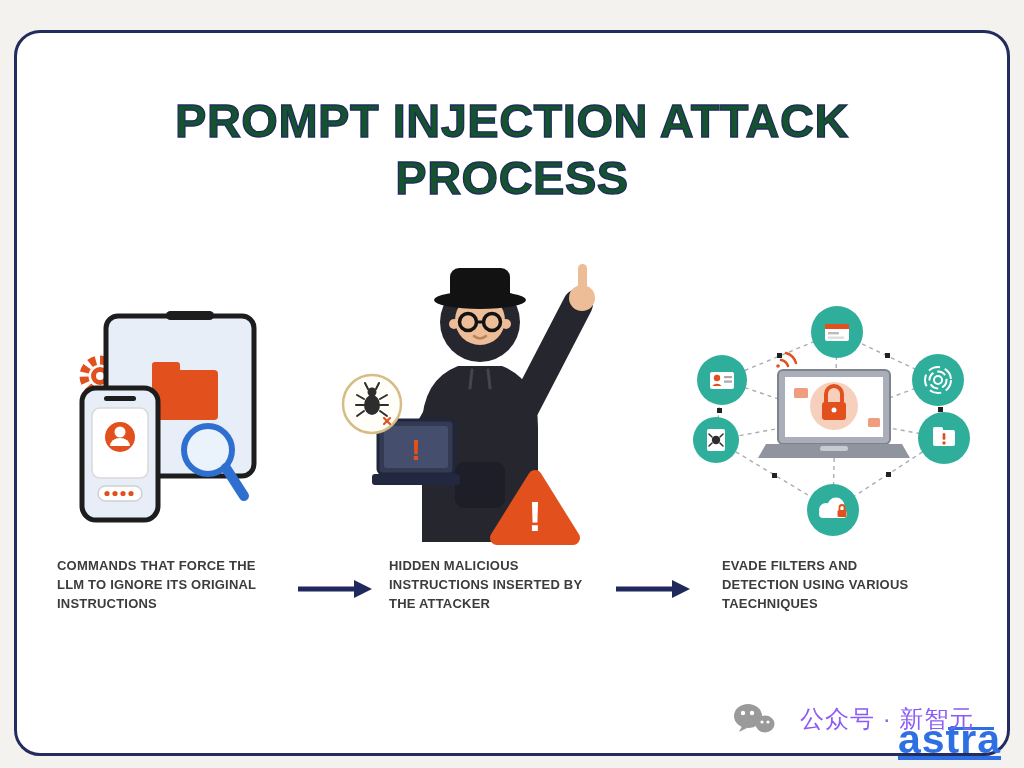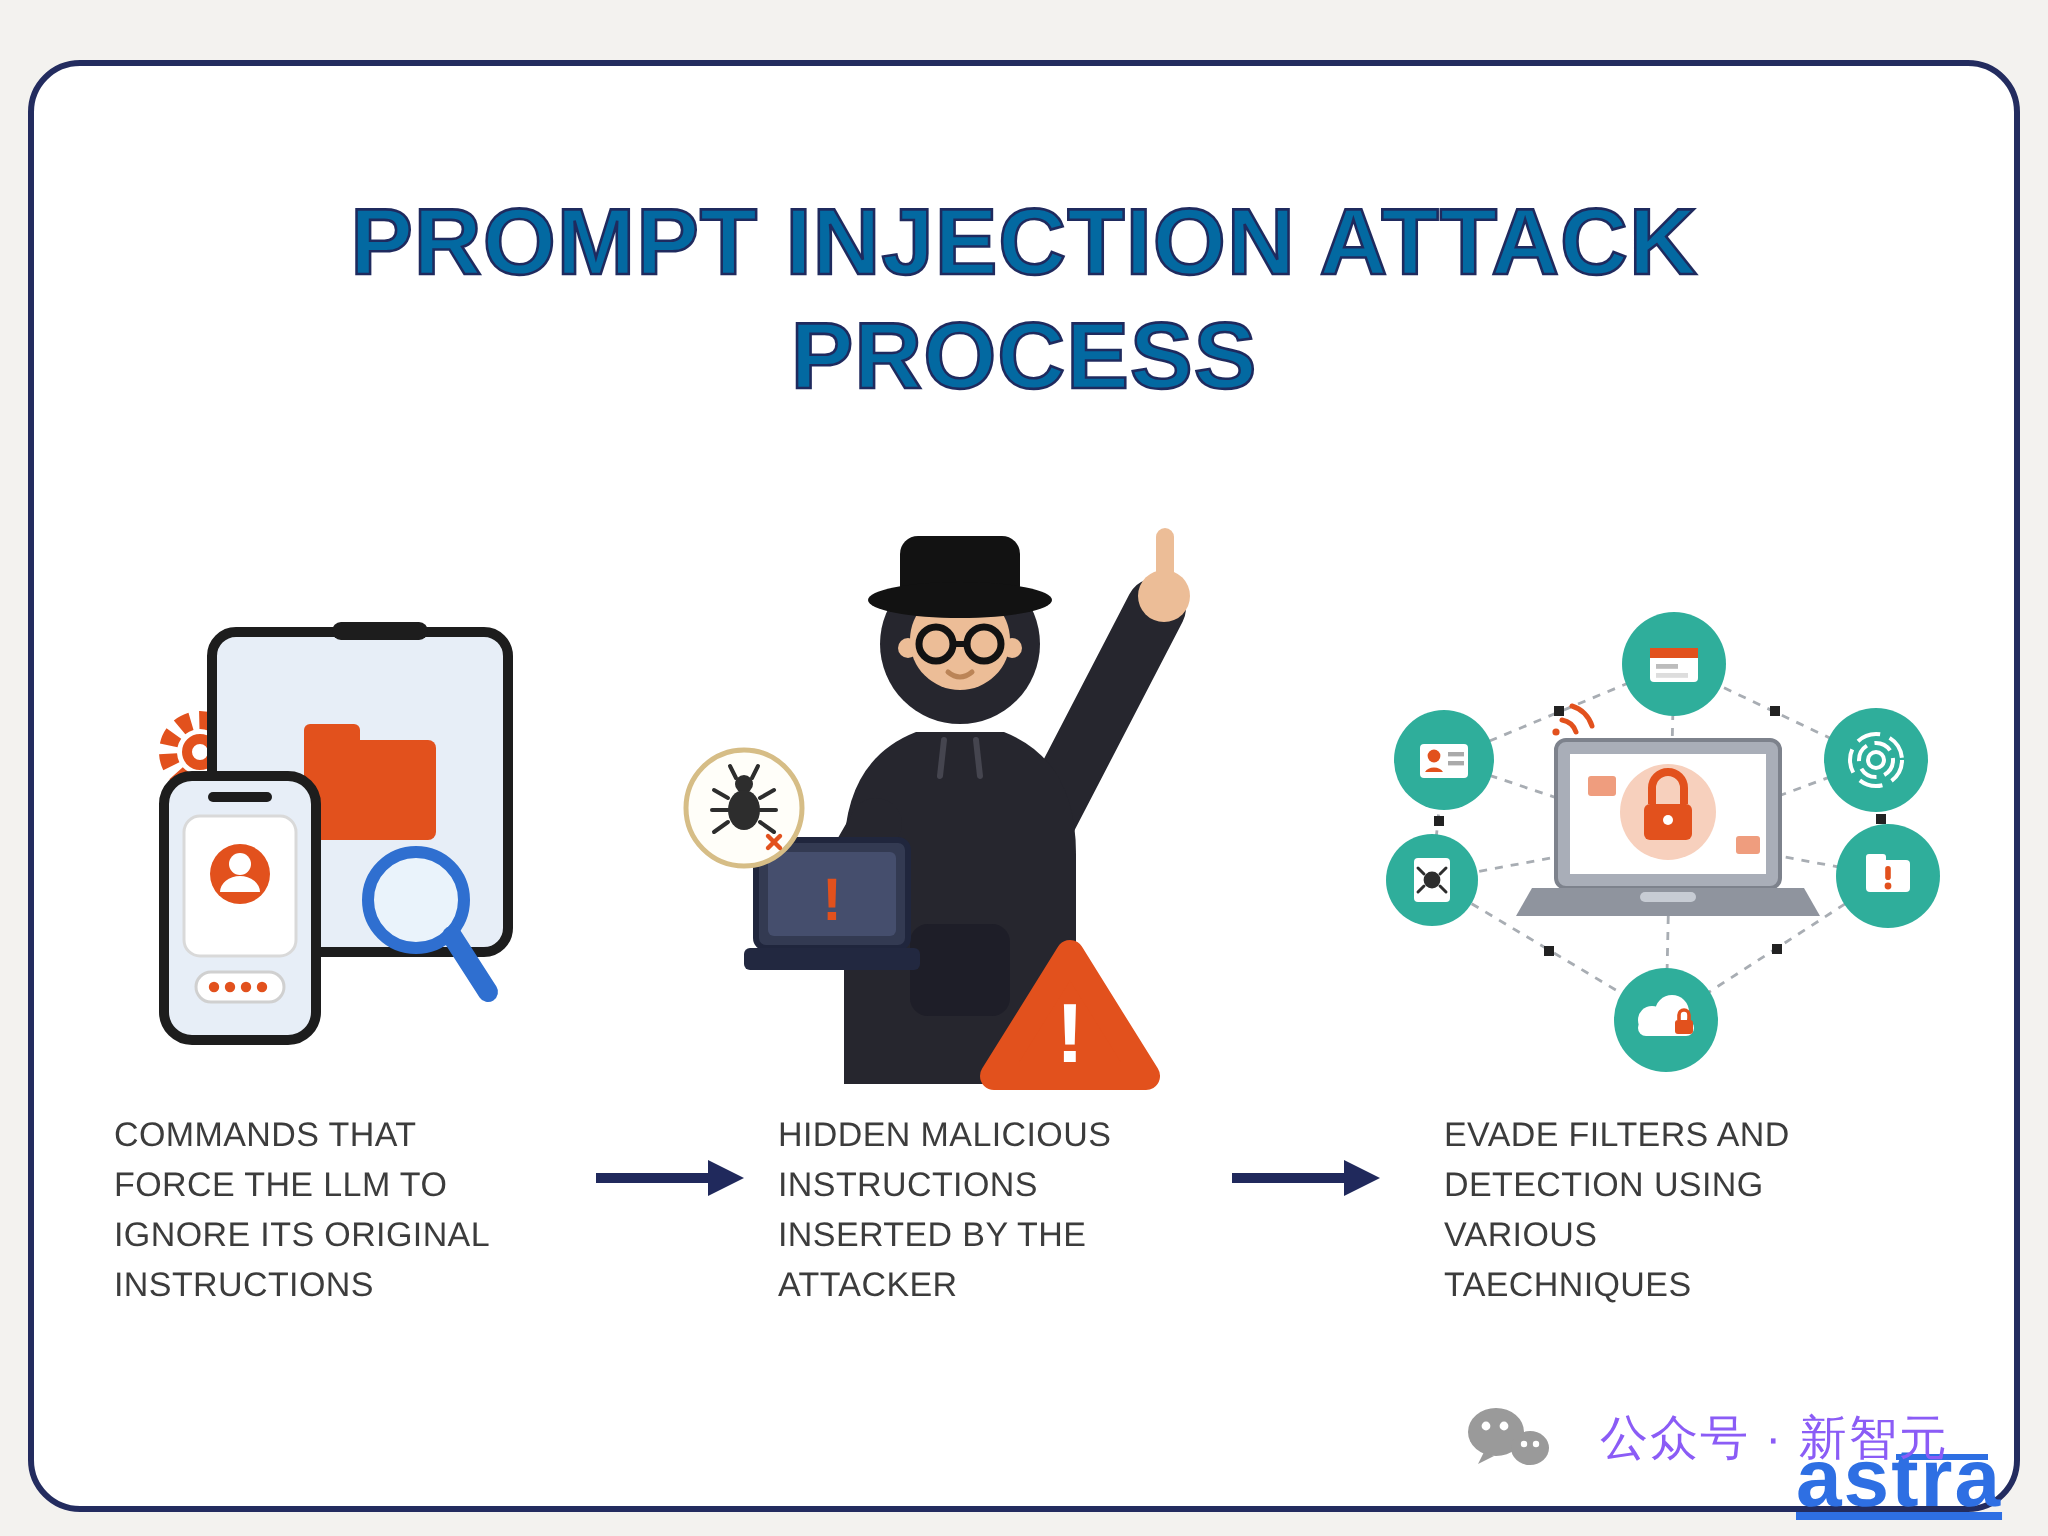--- a/index.html
+++ b/index.html
@@ -7,32 +7,32 @@
   body { font-family:"Liberation Sans", sans-serif; background:#f3f2ef; }
   #canvas { position:relative; width:1024px; height:768px; overflow:hidden; background:#f3f2ef; }
 
   .card {
     position:absolute; left:14px; top:30px; width:996px; height:726px;
     background:#ffffff; border:3px solid #232c5f; border-radius:26px;
   }
 
   .title {
     position:absolute; left:132px; top:92px; width:760px;
-    text-align:center; color:#0369a1;
+    text-align:center; color:#14532d;
     font-size:47px; font-weight:800; line-height:1.22; letter-spacing:0.5px;
     -webkit-text-stroke:1.3px #1f2a5e;
   }
 
   .illus { position:absolute; }
   .illus-1 { left:40px;  top:300px; width:240px; height:235px; }
   .illus-2 { left:330px; top:252px; width:300px; height:295px; }
   .illus-3 { left:672px; top:298px; width:310px; height:255px; }
 
   .caption {
-    position:absolute; color:#3c3c3c; font-size:17px; font-weight:400;
+    position:absolute; color:#3c3c3c; font-size:13px; font-weight:700;
     line-height:1.47; letter-spacing:0.2px;
   }
   .caption-1 { left:57px;  top:556px; width:212px; }
   .caption-2 { left:389px; top:556px; width:196px; }
   .caption-3 { left:722px; top:556px; width:190px; }
 
   .arrow { position:absolute; width:78px; height:24px; }
   .arrow-1 { left:296px; top:577px; }
   .arrow-2 { left:614px; top:577px; }
 

